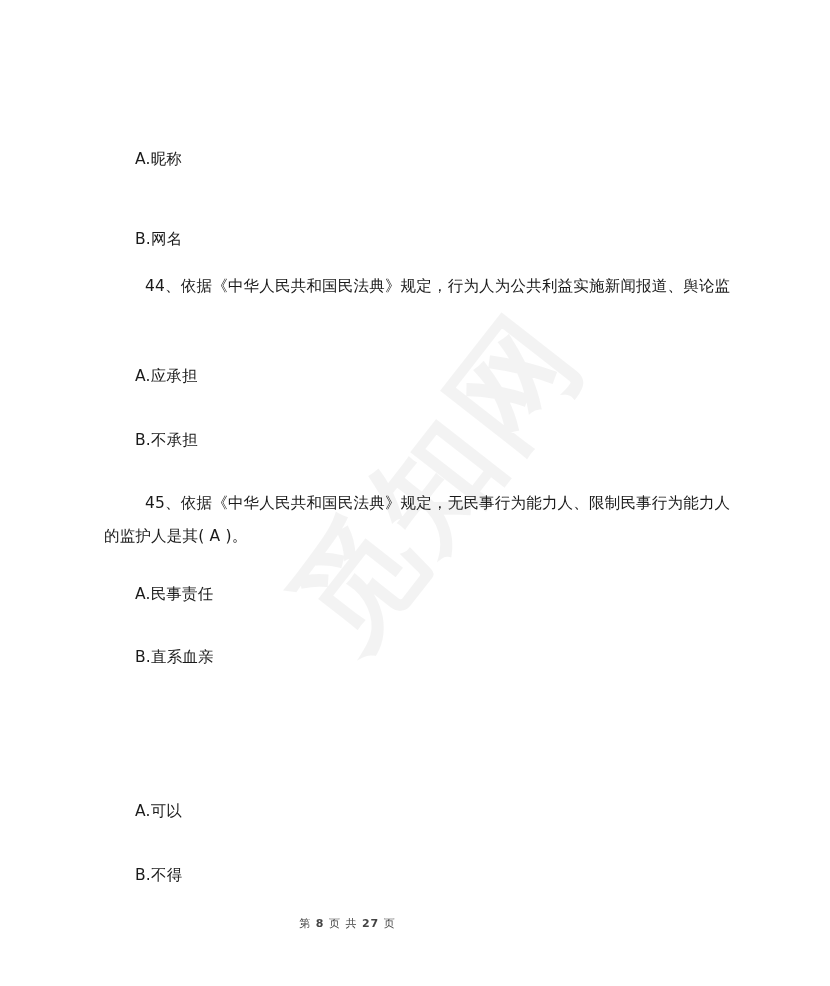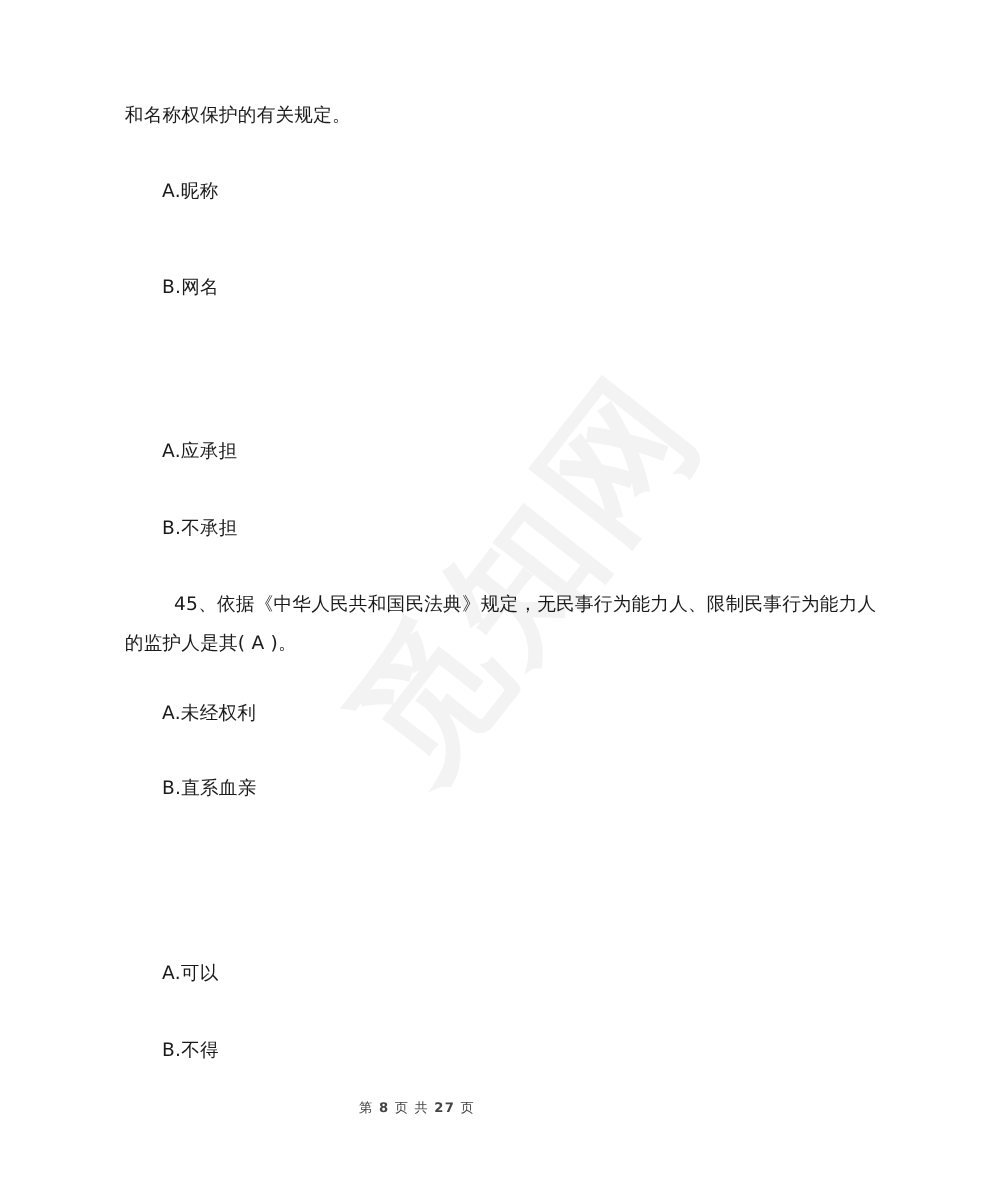--- a/index.html
+++ b/index.html
@@ -60,31 +60,31 @@
       font-family: "DejaVu Sans", sans-serif;
     }
   </style>
 </head>
 <body>
 
 <div class="page">
 
   <div class="watermark">觅知网</div>
 
-  <div class="line flush-text" style="top:86px;">和名称权保护的有关规定。</div>
 
   <div class="line option" style="top:149px;">A.昵称</div>
   <div class="line option" style="top:213px;margin-top:16px;">B.网名</div>
 
+  <div class="line indent-text" style="top:276px;">44、依据《中华人民共和国民法典》规定，行为人为公共利益实施新闻报道、舆论监</div>
   <div class="line option" style="top:366px;">A.应承担</div>
   <div class="line option" style="top:430px;">B.不承担</div>
 
   <div class="line indent-text" style="top:493px;">45、依据《中华人民共和国民法典》规定，无民事行为能力人、限制民事行为能力人</div>
   <div class="line flush-text" style="top:526px;">的监护人是其(  A  )。</div>
-  <div class="line option" style="top:584px;">A.未经权利</div>
+  <div class="line option" style="top:584px;">A.民事责任</div>
   <div class="line option" style="top:647px;">B.直系血亲</div>
 
   <div class="line option" style="top:801px;">A.可以</div>
   <div class="line option" style="top:865px;">B.不得</div>
 
   <div class="footer">
     <span>第</span>
     <b>8</b>
     <span>页 共</span>
     <b>27</b>

